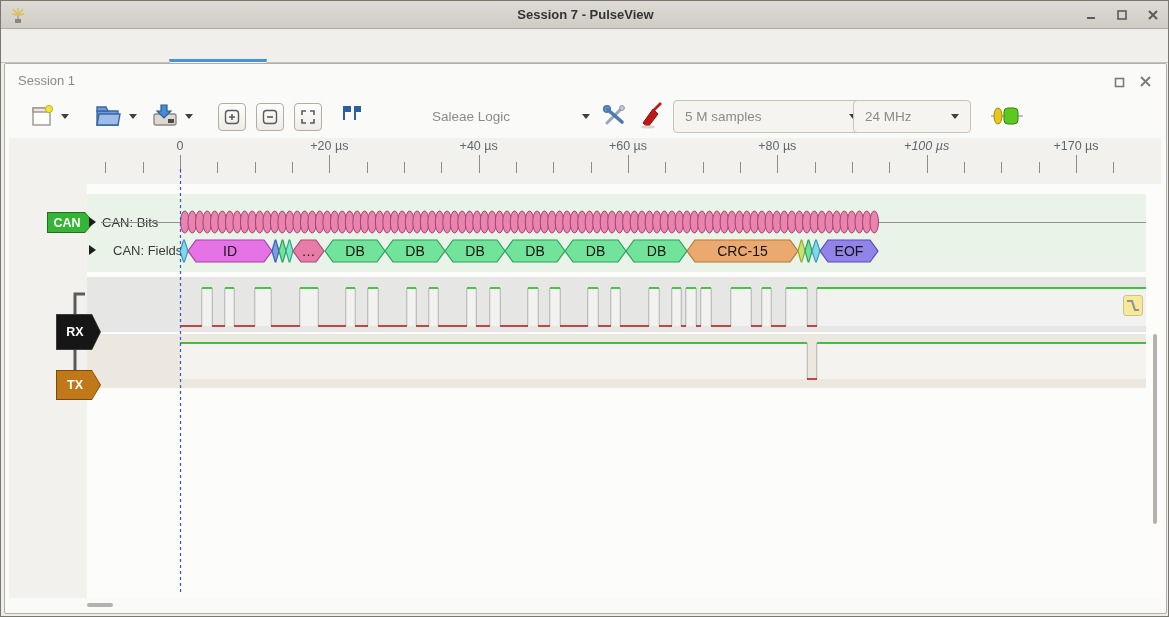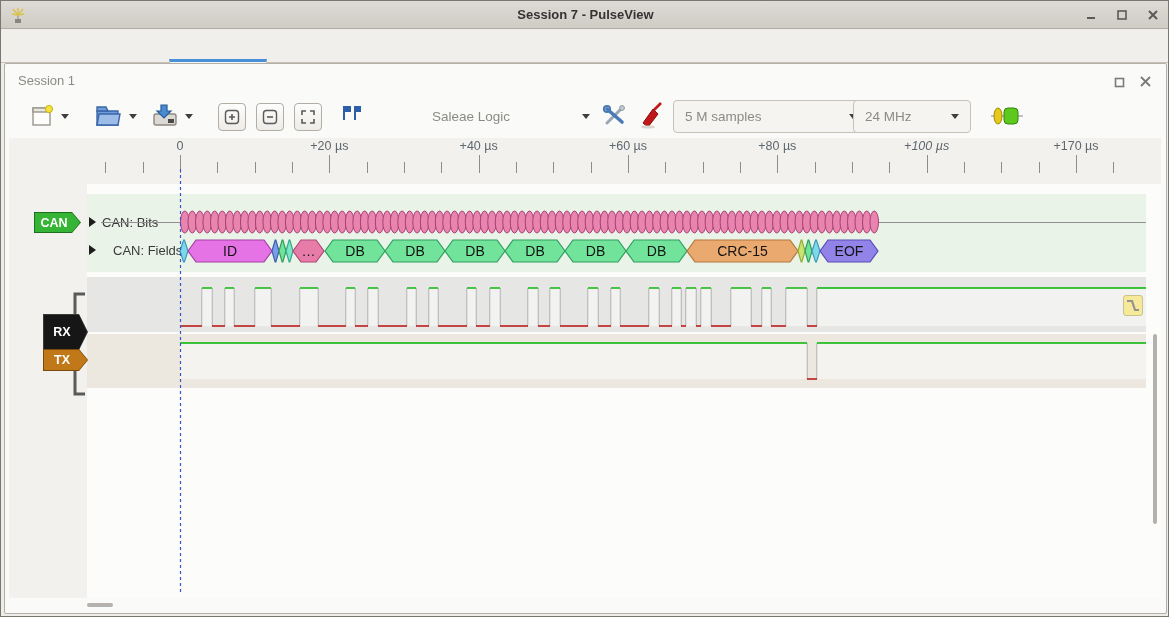--- a/index.html
+++ b/index.html
@@ -57,21 +57,21 @@
   .tick-label { position:absolute; top:1px; transform:translateX(-50%);
     font-size:12.5px; color:#5d676e; white-space:nowrap; }
   #canvas { left:8px; top:183px; width:1152px; height:414px; background:#fcfcfb; }
   #gutter { left:8px; top:183px; width:78px; height:414px; background:#f3f1ee; }
   .band { position:absolute; left:86px; width:1059px; }
   #band-decode { top:193px; height:78px; background:#e9f3e7; }
   #band-rx { top:276px; height:55px; background:#e6e6e5; }
   #band-tx { top:333px; height:54px; background:#ece8e0; }
 
   
-  .tag { position:absolute; color:#fff; font-size:12.5px; font-weight:bold; }
+  .tag { position:absolute; color:#fff; font-size:12.5px; font-weight:bold;margin-left:13px; }
   .tag .t-outer, .tag .t-inner { position:absolute; inset:0;
     clip-path:polygon(0 0, calc(100% - 9px) 0, 100% 50%, calc(100% - 9px) 100%, 0 100%); }
   .tag .t-inner { inset:1px; clip-path:polygon(0 0, calc(100% - 8px) 0, 100% 50%, calc(100% - 8px) 100%, 0 100%); }
   .tag .t-text { position:absolute; inset:0; display:flex; align-items:center;
     justify-content:center; padding-right:7px; }
   .expander { position:absolute; width:0; height:0; border-top:5px solid transparent;
     border-bottom:5px solid transparent; border-left:7px solid #1d1d1d; }
   .rowlabel { position:absolute; font-size:13px; color:#3a3a3a; white-space:nowrap; }
 
   #trigger-marker { left:1122px; top:294px; width:20px; height:21px; background:#f2d224;
@@ -304,21 +304,21 @@
 <div class="rowlabel" style="left:112px;top:242px">CAN: Fields</div>
 
 <svg class="abs" style="left:68px;top:290px" width="20" height="106">
   <path d="M16 3 H6 V103 H16" fill="none" stroke="#5a5a5a" stroke-width="3"></path>
 </svg>
 <div class="tag" style="left:42px;top:313px;width:45px;height:36px">
   <div class="t-outer" style="background:#3a3a3a"></div>
   <div class="t-inner" style="background:#161616"></div>
   <div class="t-text">RX</div>
 </div>
-<div class="tag" style="left:42px;top:348px;width:45px;height:22px">
+<div class="tag" style="left:42px;top:369px;width:45px;height:30px">
   <div class="t-outer" style="background:#7a4a08"></div>
   <div class="t-inner" style="background:#c07818"></div>
   <div class="t-text">TX</div>
 </div>
 
 <div id="trigger-marker" class="abs">
   <svg width="16" height="17">
     <path d="M2 4 H7 L10 13 H14" fill="none" stroke="#161616" stroke-width="2.2"></path>
   </svg>
 </div>

